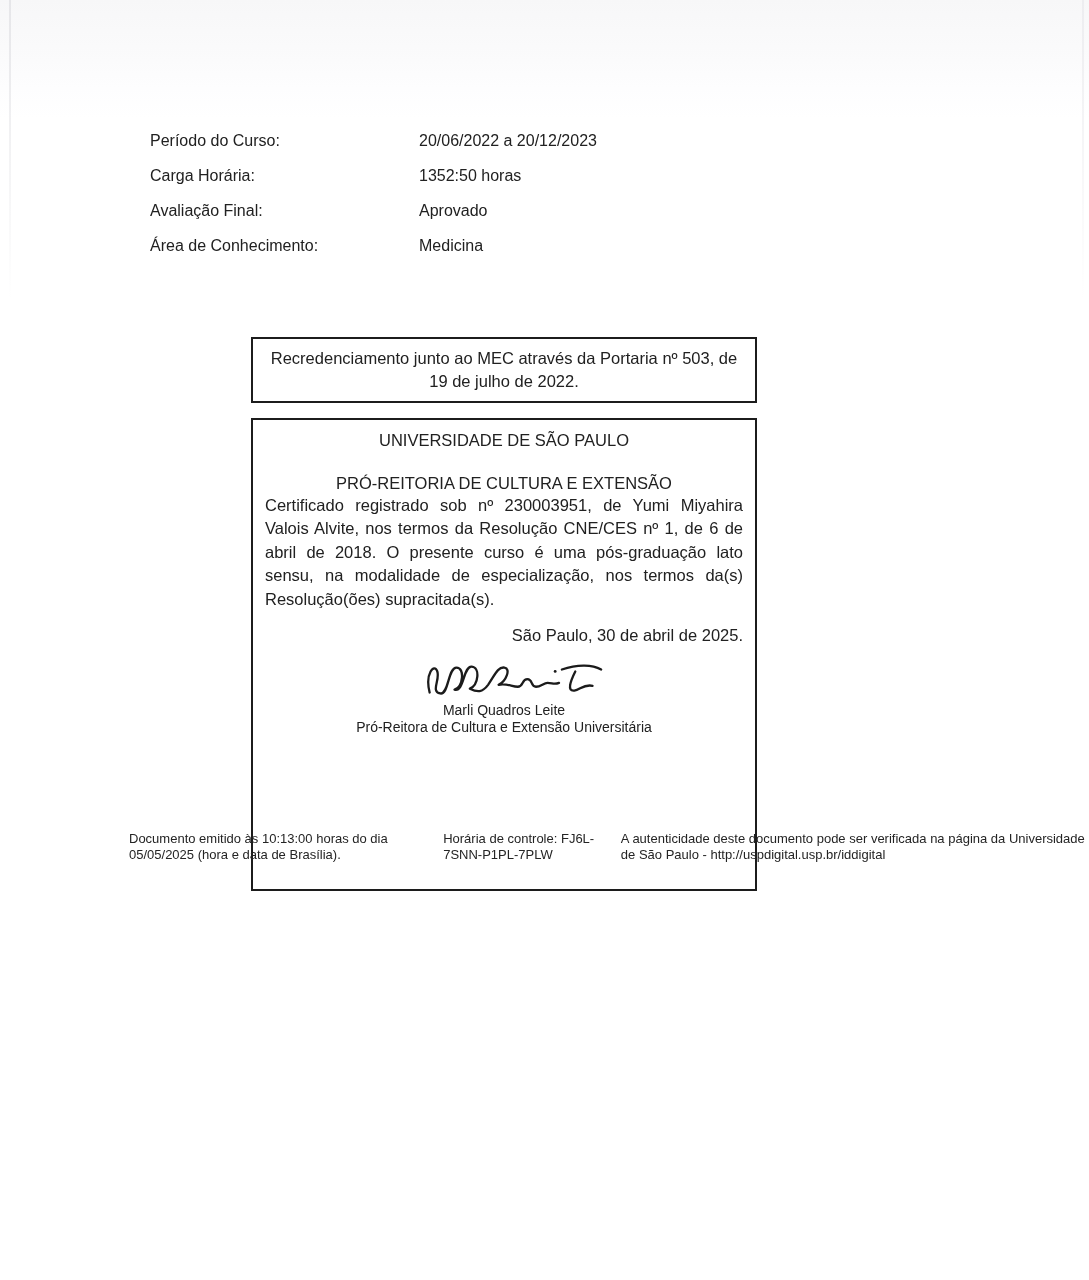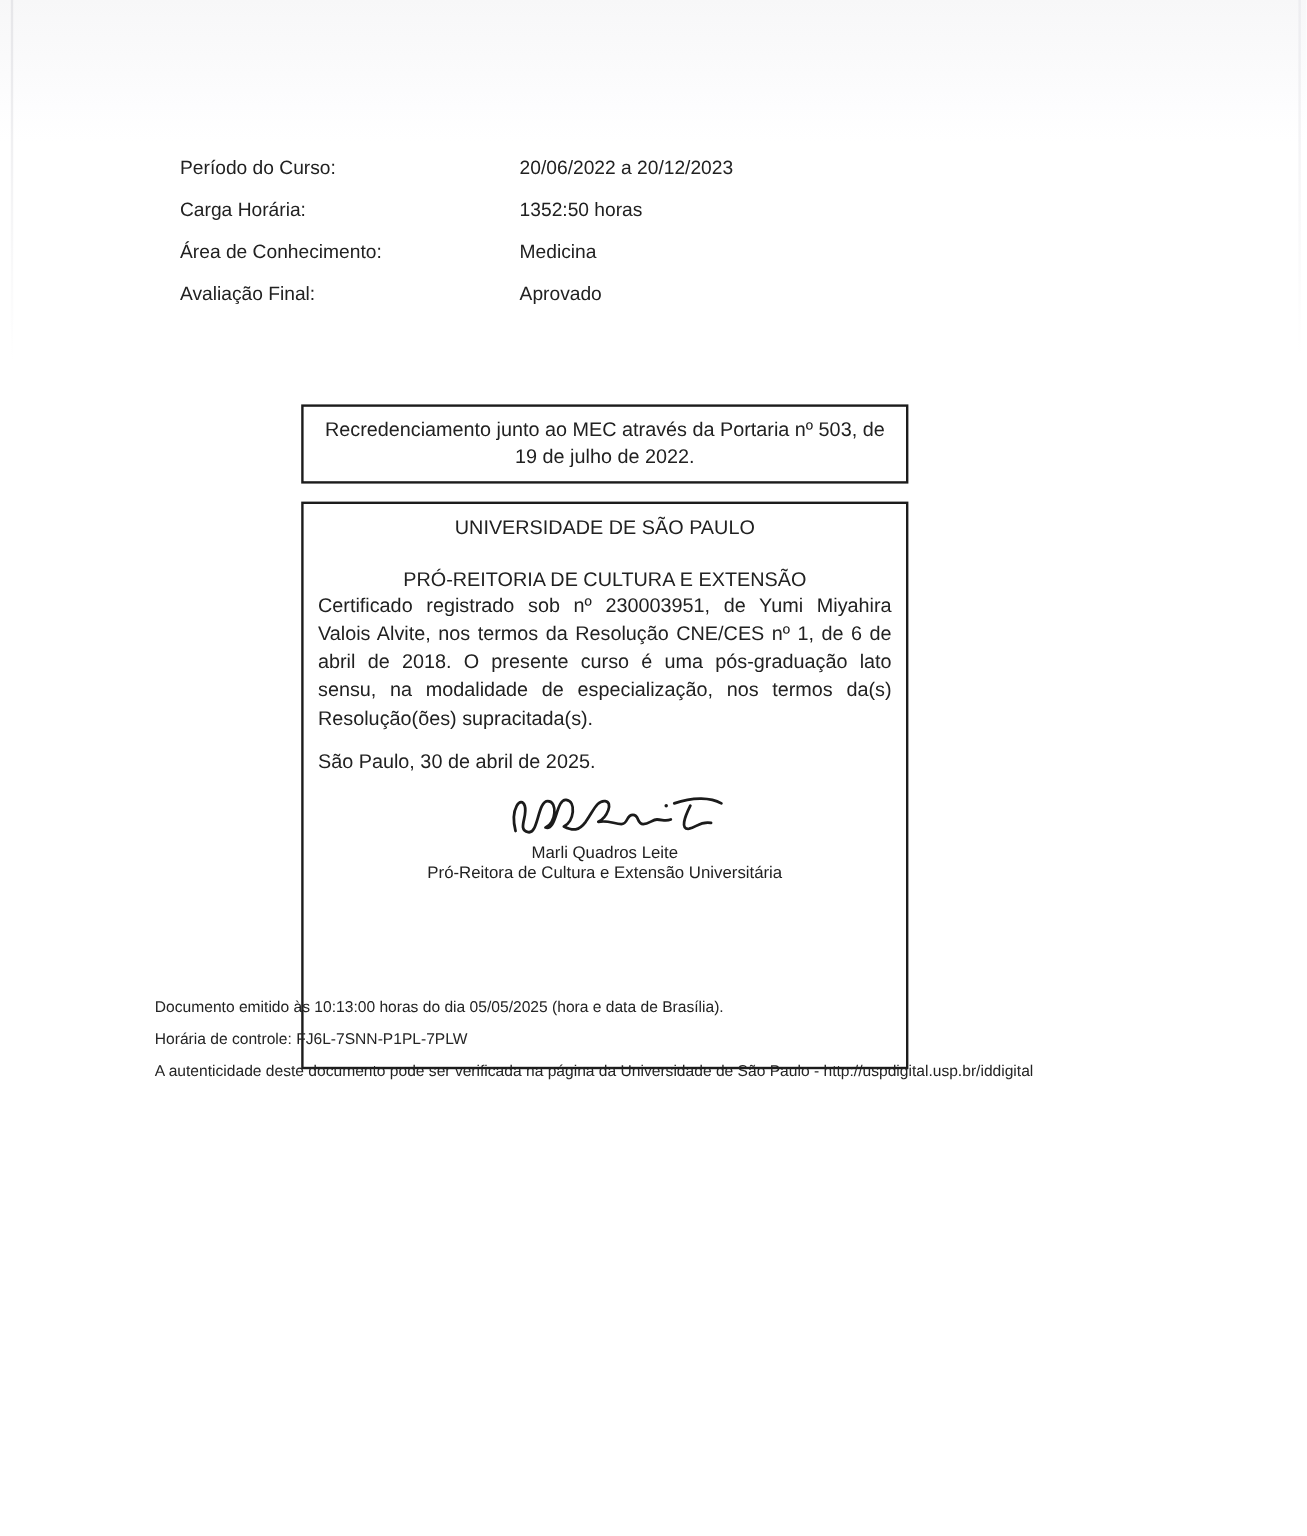--- a/index.html
+++ b/index.html
@@ -38,21 +38,21 @@
   .fields {
     position: absolute;
     left: 150px;
     top: 131px;
     display: flex;
     flex-direction: column;
     gap: 15px;
     font-size: 16px;
     line-height: 20px;
   }
-  .field-row { display: flex; gap: 14px; }
+  .field-row { display: flex; }
   .field-label { width: 269px; }
   .field-value { }
   .box {
     position: absolute;
     left: 251px;
     width: 506px;
     border: 2px solid #1c1c1c;
     box-sizing: border-box;
     font-size: 16.5px;
     line-height: 23px;
@@ -77,42 +77,42 @@
     font-size: 16.5px;
     line-height: 21px;
     margin-top: 22px;
   }
   .cert-body {
     text-align: justify;
     line-height: 23.4px;
   }
   .cert-place-date {
     margin-top: 13px;
-    text-align: left;
+    text-align: right;
   }
   .cert-signature {
     margin-top: 11px;
     height: 43px;
     transform: translateX(9px);
   }
   .cert-signer-name {
     margin-top: 1px;
     font-size: 14px;
     line-height: 17px;
   }
   .cert-signer-title {
     font-size: 14px;
     line-height: 17px;
   }
   .footer {
     position: absolute;
     left: 129px;
     top: 831px;
     display: flex;
-    flex-direction: column;
+    flex-direction: row;
     gap: 11px;
     font-size: 13px;
     line-height: 16px;
     color: #242424;
   }
 </style>
 </head>
 <body>
 
 <div class="page">
@@ -124,26 +124,26 @@
   <div class="fields">
     <div class="field-row">
       <span class="field-label">Período do Curso:</span>
       <span class="field-value">20/06/2022 a 20/12/2023</span>
     </div>
     <div class="field-row">
       <span class="field-label">Carga Horária:</span>
       <span class="field-value">1352:50 horas</span>
     </div>
     <div class="field-row">
+      <span class="field-label">Avaliação Final:</span>
+      <span class="field-value">Aprovado</span>
+    </div>
+    <div class="field-row">
       <span class="field-label">Área de Conhecimento:</span>
       <span class="field-value">Medicina</span>
-    </div>
-    <div class="field-row">
-      <span class="field-label">Avaliação Final:</span>
-      <span class="field-value">Aprovado</span>
     </div>
   </div>
 
   <div class="box box-accreditation">
     <span>Recredenciamento junto ao MEC através da Portaria nº 503, de 19 de julho de 2022.</span>
   </div>
 
   <div class="box box-certificate">
     <div class="cert-institution">UNIVERSIDADE DE SÃO PAULO</div>
     <div class="cert-office">PRÓ-REITORIA DE CULTURA E EXTENSÃO</div>

